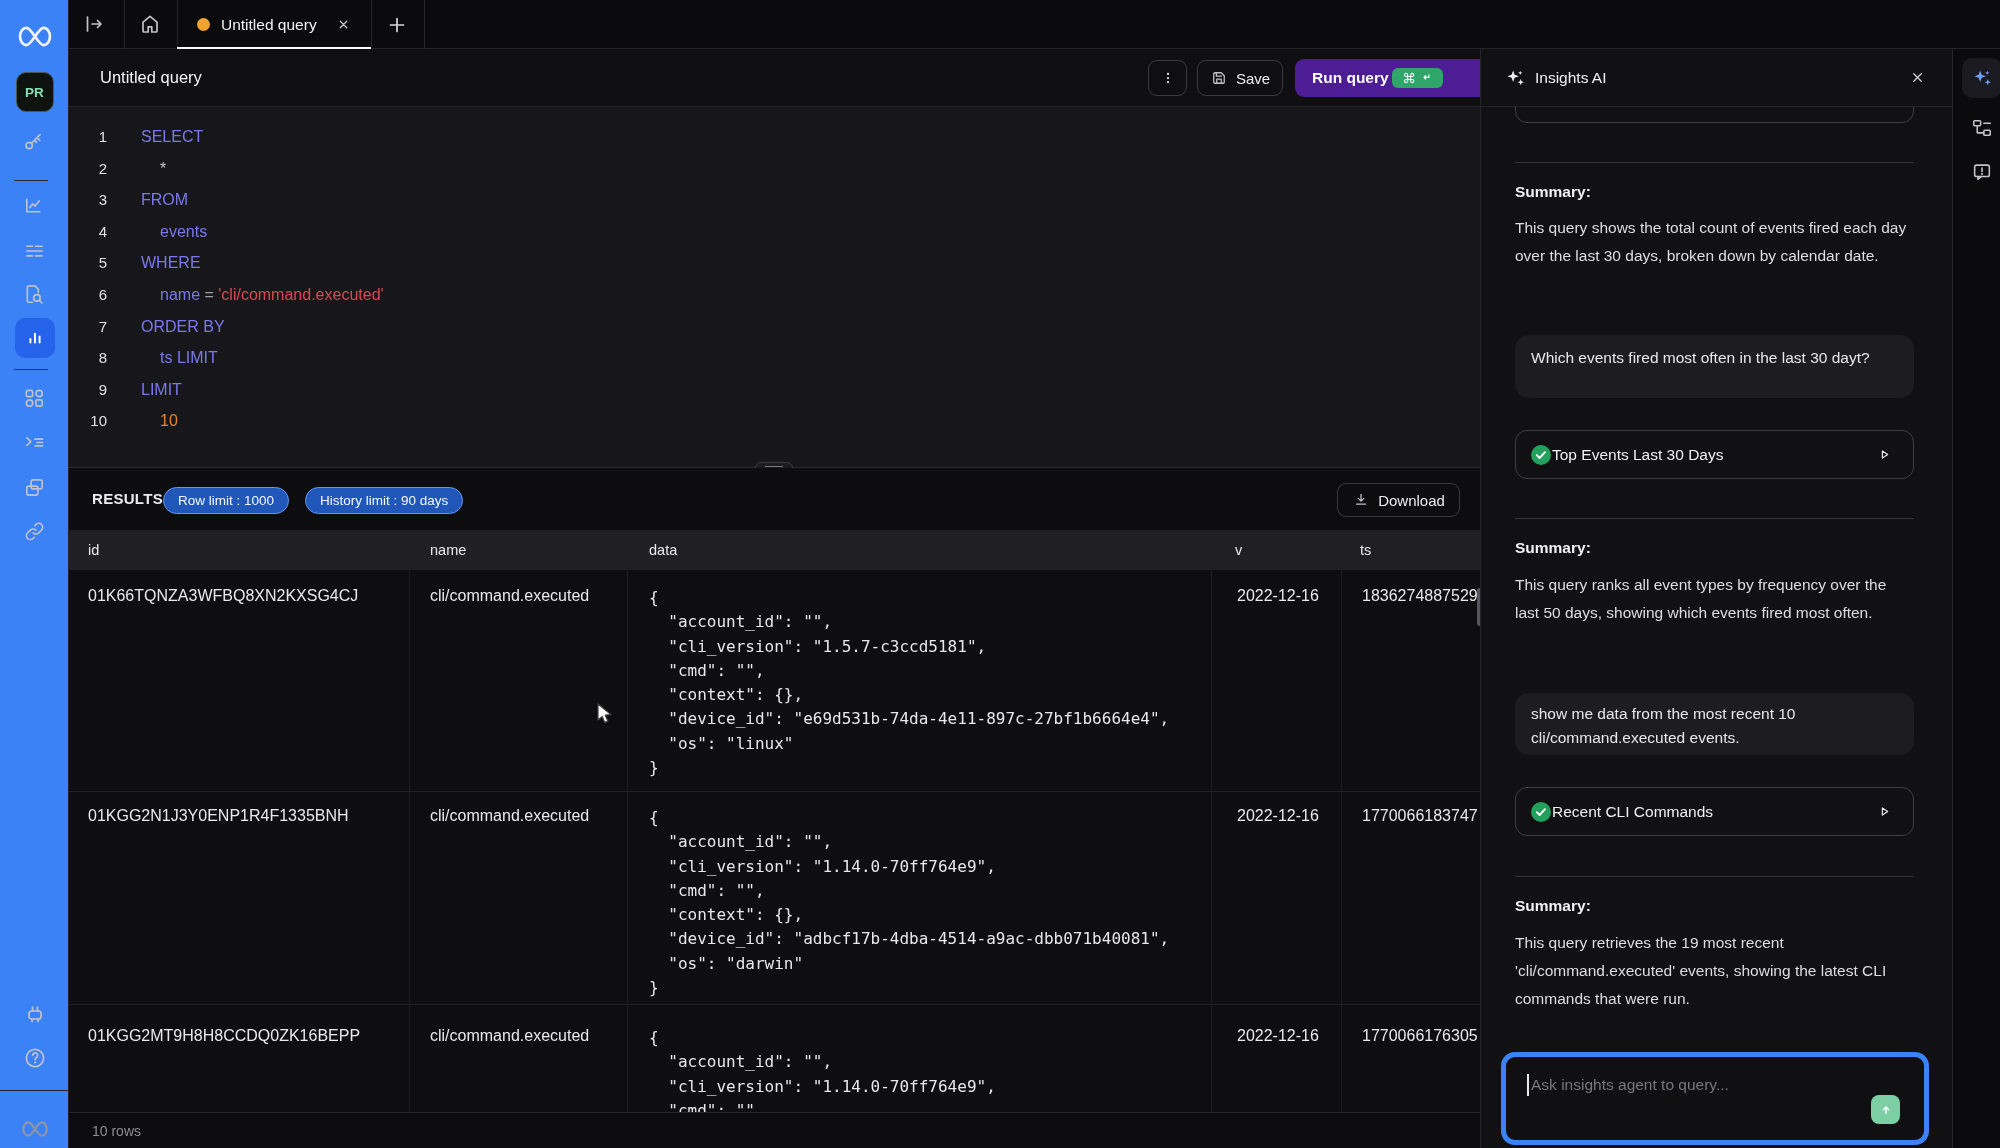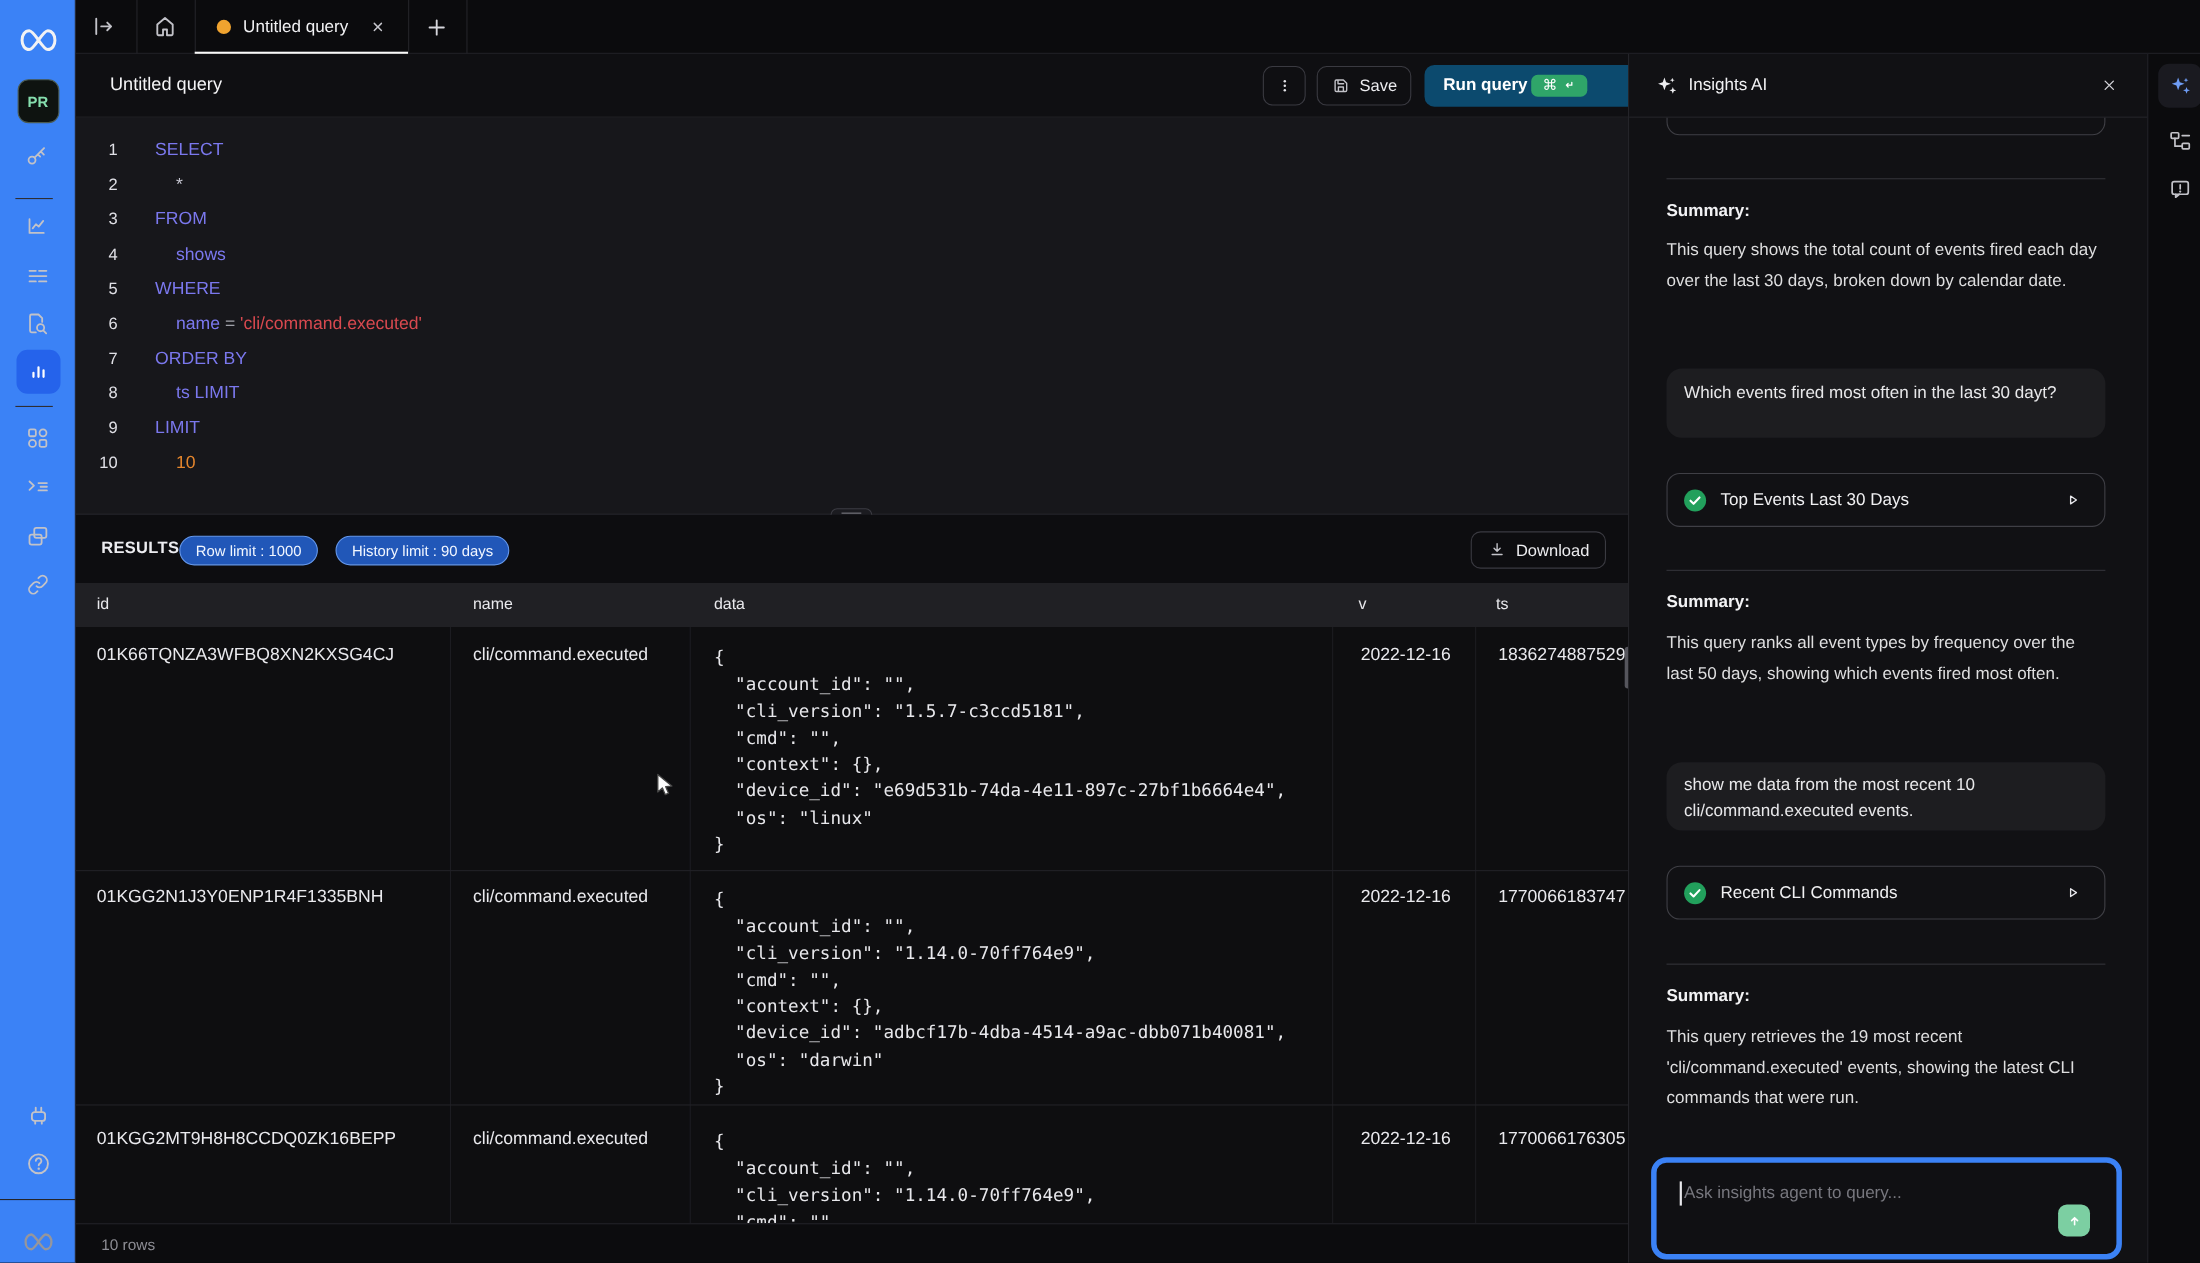--- a/index.html
+++ b/index.html
@@ -39,21 +39,21 @@
   
   #bottombar{position:absolute;left:69px;top:1112px;width:1411px;height:36px;background:#0c0c0e;border-top:1px solid #232328;font-size:14px;color:#8d8d94;line-height:36px}
   
   #insights{position:absolute;left:1480px;top:49px;width:472px;height:1099px;background:#111114;border-left:1px solid #242429}
   #ins-content{position:absolute;left:0;top:58px;width:472px;height:1041px;overflow:hidden}
   .ins-div{position:absolute;left:34px;width:399px;height:1px;background:#323238}
   .sumlabel{position:absolute;left:34px;font-size:15.5px;font-weight:bold;color:#f2f2f4}
   .para{position:absolute;left:34px;width:395px;font-size:15.5px;line-height:28px;color:#dededf}
   .bubble{position:absolute;left:34px;width:399px;background:#1d1d20;border-radius:14px;font-size:15.5px;color:#e8e8ea}
   .qcard{position:absolute;left:34px;width:399px;height:49px;border:1px solid #3f3f45;border-radius:12px;display:flex;align-items:center}
-  .qcard .txt{font-size:15.5px;color:#f0f0f2;margin-left:12px}
+  .qcard .txt{font-size:15.5px;color:#f0f0f2;}
   
   #rail{position:absolute;left:1952px;top:49px;width:48px;height:1099px;background:#0b0b0d;border-left:1px solid #242429}
 </style>
 </head>
 <body>
 
 <div id="page">
 
   <div id="sidebar">
     <div class="sb-item" style="top:25px">
@@ -184,21 +184,21 @@
           <circle cx="12" cy="12" r="1.5" fill="#e5e5ea"></circle>
           <circle cx="12" cy="17.4" r="1.5" fill="#e5e5ea"></circle>
         </svg>
     </div>
     <div class="btn" style="left:1128px;top:11px;width:86px;height:36px">
       <svg width="18" height="18" viewBox="0 0 24 24">
           <path class="ic" d="M5 6.5A1.5 1.5 0 016.5 5H15l4 4v8.5a1.5 1.5 0 01-1.5 1.5h-11A1.5 1.5 0 015 17.5zM8.5 5v4.5h6.8M9 19v-5.5h6V19"></path>
         </svg>
       <span>Save</span>
     </div>
-    <div class="abs" style="left:1226px;top:10px;width:195px;height:38px;background:#0c4a6e;border-radius:9px">
+    <div class="abs" style="left:1226px;top:10px;width:195px;height:38px;background:#4c1d95;border-radius:9px">
       <span class="abs" style="left:17px;top:0;line-height:38px;font-size:15.5px;font-weight:600;color:#fff">Run query</span>
       <div class="abs" style="left:97px;top:9px;width:51px;height:20px;background:#2fa569;border-radius:6px;display:flex;align-items:center;justify-content:center;gap:3px">
         <span style="font-size:13.5px;color:#fff;font-family:'DejaVu Sans',sans-serif">⌘</span>
         <svg width="14" height="14" viewBox="0 0 24 24">
             <path class="ic" style="stroke:#fff;stroke-width:2" d="M17 6.5V11H8.8M11.3 8.2L8.5 11l2.8 2.8"></path>
           </svg>
       </div>
     </div>
   </div>
 
@@ -210,21 +210,21 @@
     <div class="eline" style="top:50.6px">
         <span class="lnum">2</span>
         <span class="code plain ind">*</span>
       </div>
     <div class="eline" style="top:82.2px">
         <span class="lnum">3</span>
         <span class="code kw">FROM</span>
       </div>
     <div class="eline" style="top:113.8px">
         <span class="lnum">4</span>
-        <span class="code kw ind">shows</span>
+        <span class="code kw ind">events</span>
       </div>
     <div class="eline" style="top:145.4px">
         <span class="lnum">5</span>
         <span class="code kw">WHERE</span>
       </div>
     <div class="eline" style="top:177px">
         <span class="lnum">6</span>
       <span class="code ind" style="left:72px"><span class="kw">name</span><span class="op"> </span><span class="op">=</span><span class="op"> </span><span class="str">'cli/command.executed'</span></span>
     </div>
     <div class="eline" style="top:208.6px">

